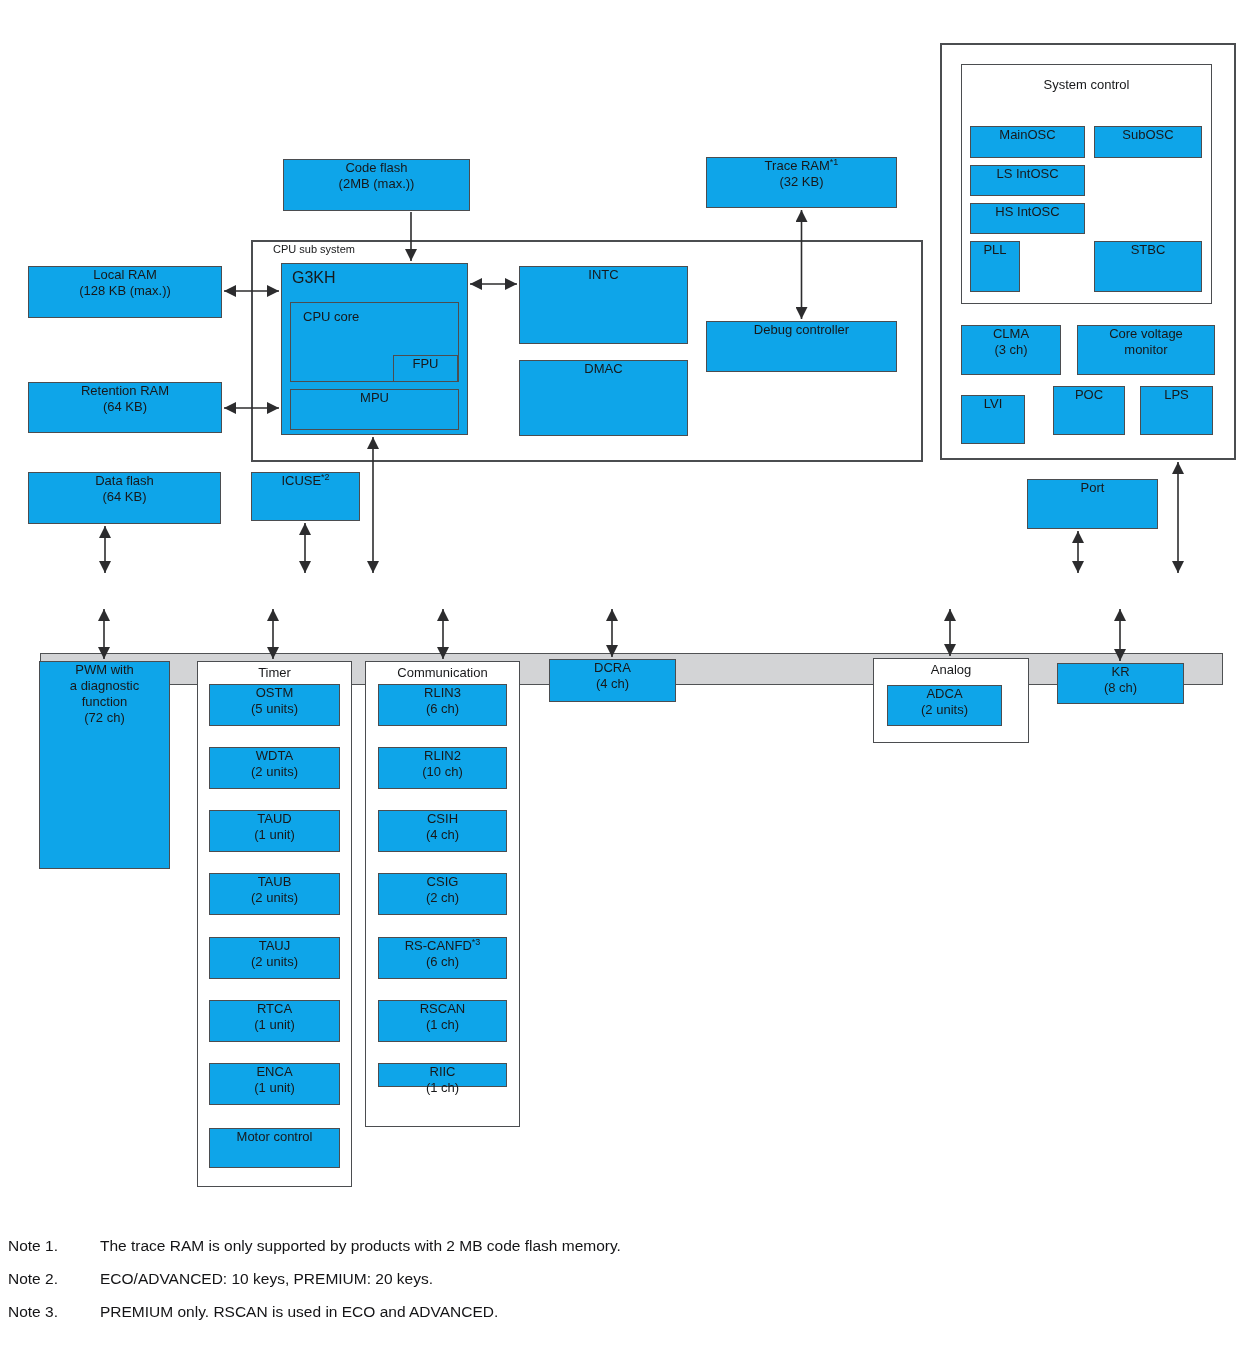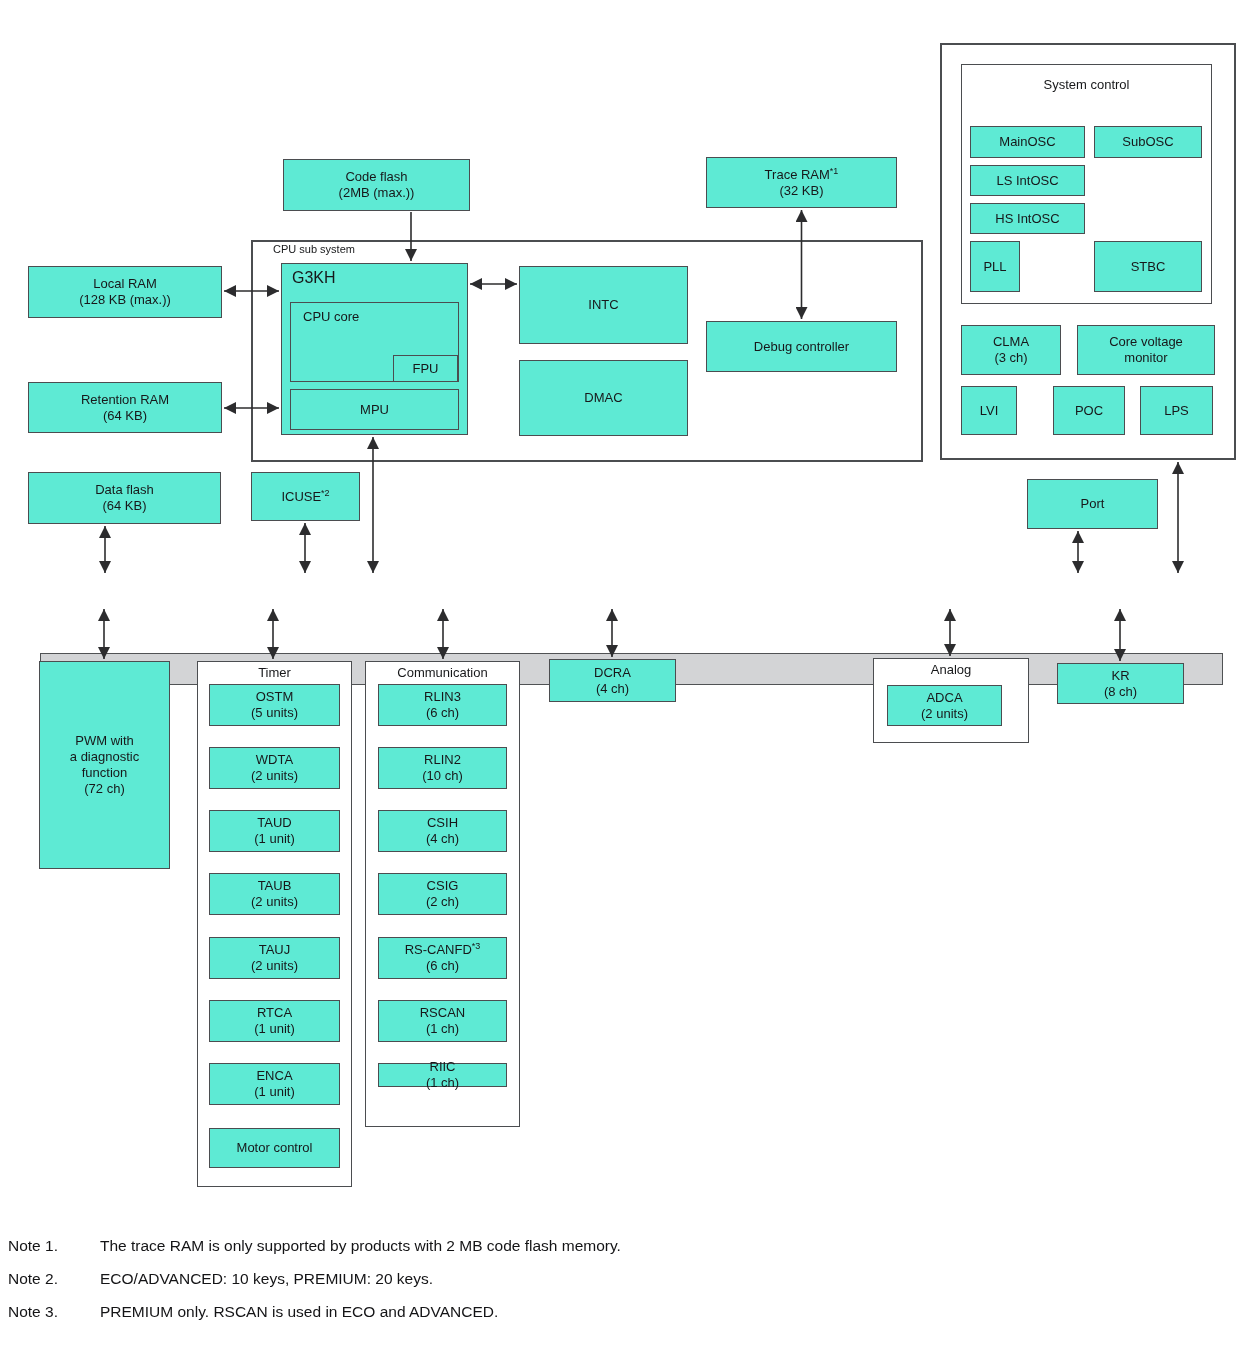--- a/index.html
+++ b/index.html
@@ -1,19 +1,19 @@
 <!DOCTYPE html>
 <html><head>
 <meta charset="utf-8">
 <style>
   html,body{margin:0;padding:0;background:#fff;}
   #canvas{position:relative;width:1256px;height:1347px;background:#fff;
           font-family:"Liberation Sans","DejaVu Sans",sans-serif;color:#17181a;overflow:hidden;}
-  .box{position:absolute;box-sizing:border-box;border:1.5px solid #4b4d50;background:#5eead4;
-       display:flex;flex-direction:column;align-items:center;justify-content:center;
+  .box{position:absolute;box-sizing:border-box;border:1.5px solid #4b4d50;background:#0ea5e9;
+       display:flex;flex-direction:column;align-items:center;justify-content:flex-start;
        text-align:center;font-size:13px;line-height:1.22;}
   .frame{position:absolute;box-sizing:border-box;border:2px solid #4b4d50;background:transparent;}
   .frame-thin{position:absolute;box-sizing:border-box;border:1.5px solid #4b4d50;background:#fff;}
   .t{display:block;}
   .t:empty{display:none;}
   sup.sp{font-size:9px;line-height:0;vertical-align:super;}
   sup.sp:empty{display:none;}
   .box-title{position:absolute;top:3px;left:0;width:100%;text-align:center;font-size:13px;}
   .corner-label{position:absolute;top:1px;left:20px;font-size:11px;background:transparent;}
   .g3kh-label{position:absolute;top:4px;left:10px;font-size:16px;}
@@ -109,21 +109,21 @@
     <span class="t">STBC</span>
   </div>
   <div class="box" style="left:961px;top:325px;width:100px;height:50px">
     <span class="t">CLMA</span>
     <span class="t">(3 ch)</span>
   </div>
   <div class="box" style="left:1077px;top:325px;width:138px;height:50px">
     <span class="t">Core voltage</span>
     <span class="t">monitor</span>
   </div>
-  <div class="box" style="left:961px;top:386px;width:56px;height:49px">
+  <div class="box" style="left:961px;top:395px;width:64px;height:49px">
     <span class="t">LVI</span>
   </div>
   <div class="box" style="left:1053px;top:386px;width:72px;height:49px">
     <span class="t">POC</span>
   </div>
   <div class="box" style="left:1140px;top:386px;width:73px;height:49px">
     <span class="t">LPS</span>
   </div>
 
   <div class="box" style="left:1027px;top:479px;width:131px;height:50px">

